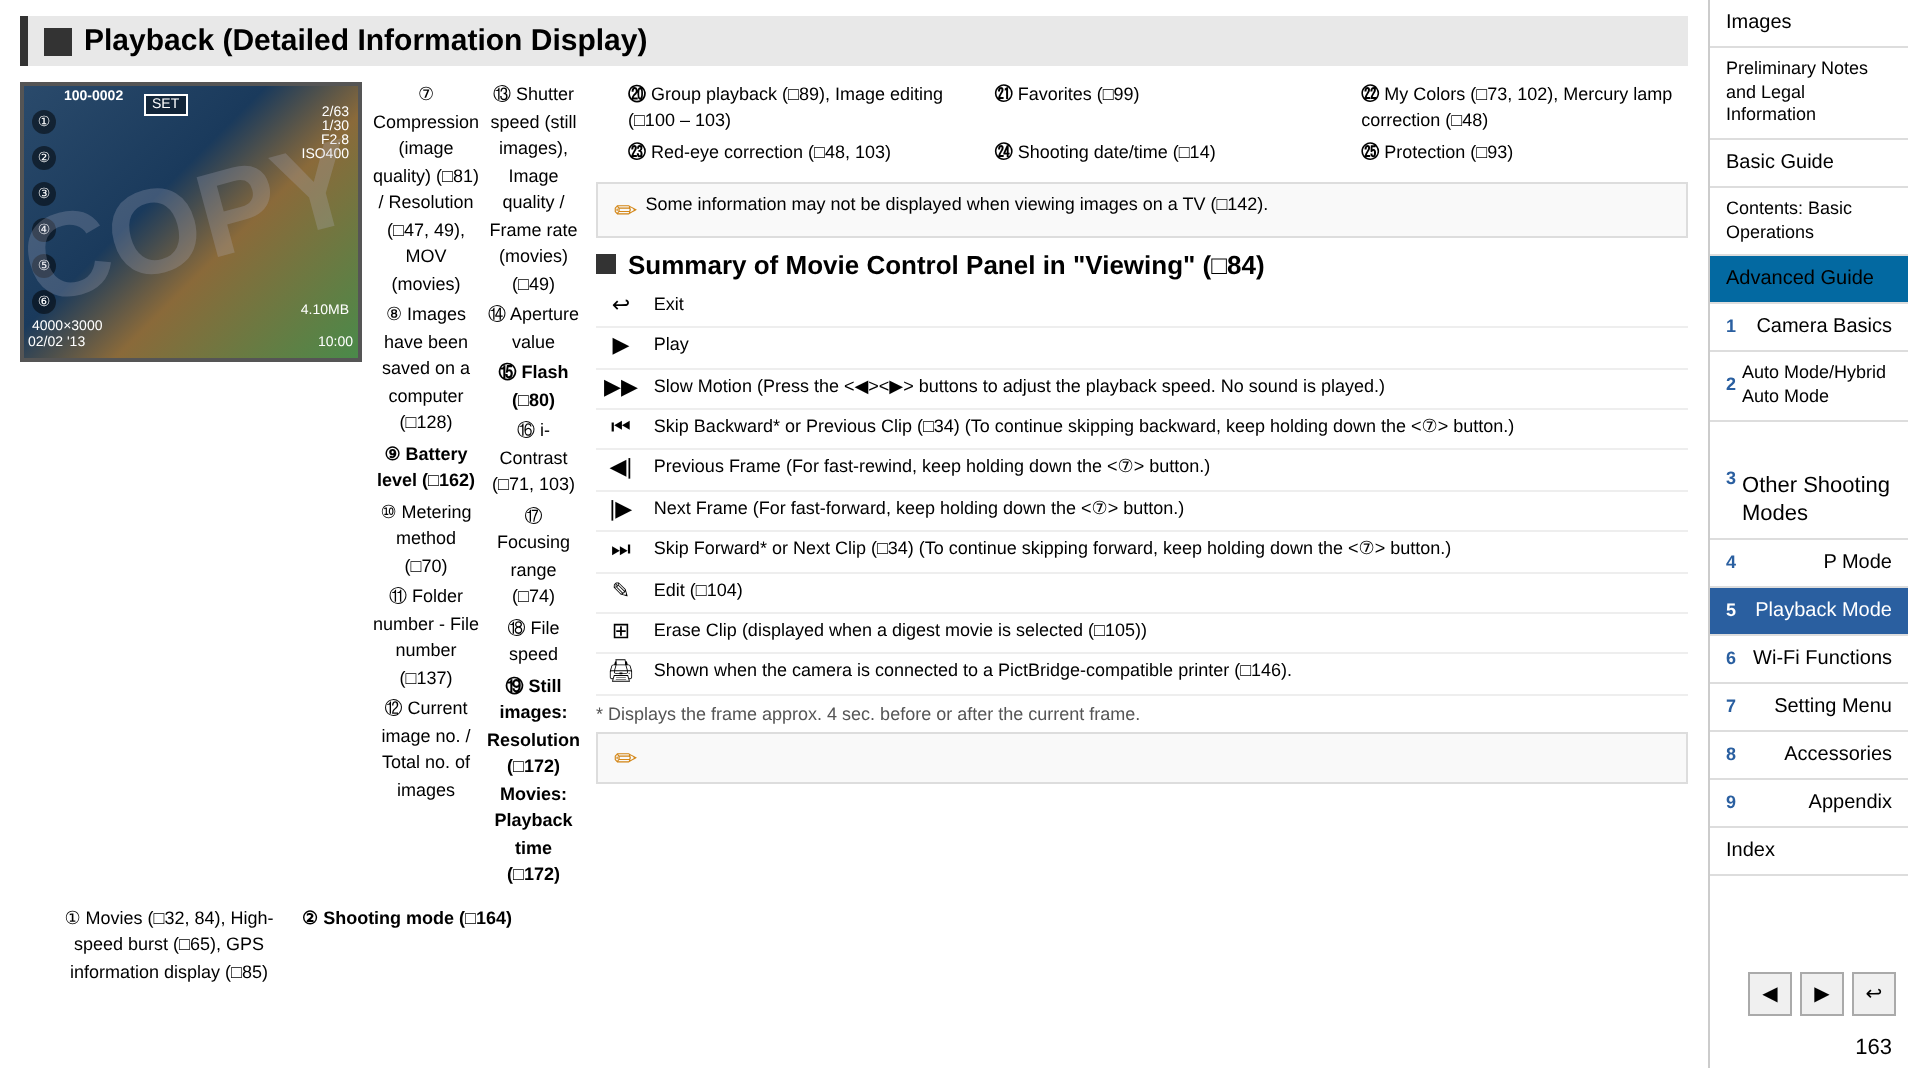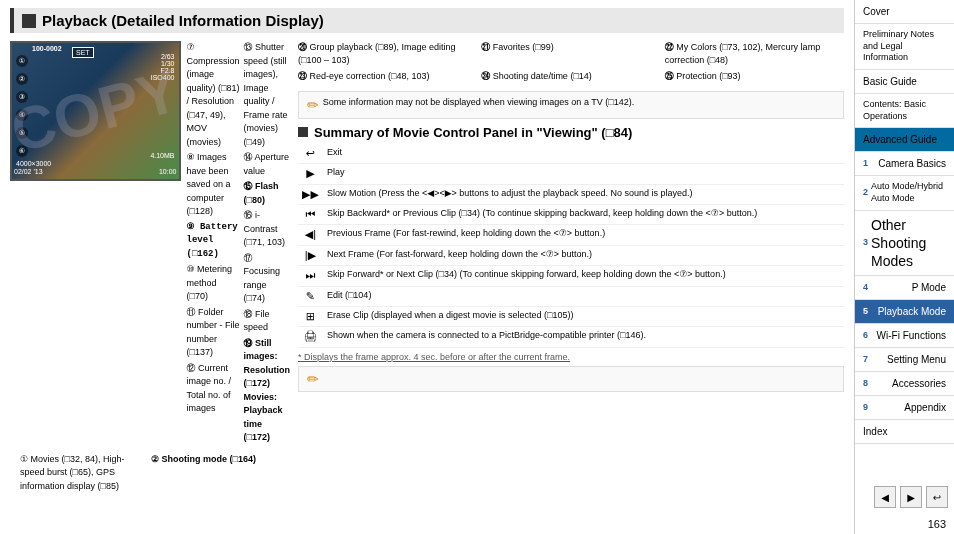--- a/index.html
+++ b/index.html
@@ -10,37 +10,37 @@
     .page-title { font-size: 15px; font-weight: bold; color: #000; background: #e8e8e8; padding: 4px 8px; margin-bottom: 8px; border-left: 4px solid #333; display: flex; align-items: center; gap: 6px; }
     .page-title-icon { width: 14px; height: 14px; background: #333; display: inline-block; }
 
     .content-area { display: flex; gap: 8px; }
 
     .left-section { width: 280px; flex-shrink: 0; }
     .camera-display { width: 200px; height: 140px; background: #1a1a2e; border: 2px solid #555; position: relative; margin-bottom: 8px; }
     .camera-img-placeholder { width: 100%; height: 100%; background: linear-gradient(135deg, #2a4a6b 0%, #1a3a5c 40%, #8a6a3a 60%, #4a8a4a 100%); position: relative; overflow: hidden; }
 
     .numbered-list { font-size: 9.5px; line-height: 1.5; }
-    .num-item { display: flex; gap: 3px; margin-bottom: 2px; }
+    .num-item { display: flex; gap: 3px; margin-bottom: 2px; text-align: center; }
 
     .middle-section { flex: 1; font-size: 9.5px; }
     .group-items { display: grid; grid-template-columns: 1fr 1fr 1fr; gap: 4px; margin-bottom: 8px; font-size: 9px; }
-    .group-item { line-height: 1.4; }
+    .group-item { line-height: 1.4; margin-left: 16px; }
 
     .note-box { background: #f9f9f9; border: 1px solid #ddd; padding: 5px 8px; margin: 6px 0; font-size: 9px; display: flex; align-items: flex-start; gap: 4px; }
     .note-icon { color: #d4881a; font-size: 14px; flex-shrink: 0; }
 
     .section-title { font-size: 13px; font-weight: bold; margin: 6px 0 4px 0; display: flex; align-items: center; gap: 6px; }
     .section-icon { width: 10px; height: 10px; background: #333; display: inline-block; }
 
     .movie-table { width: 100%; border-collapse: collapse; font-size: 9px; }
     .movie-table tr { border-bottom: 1px solid #eee; }
     .movie-table td { padding: 2px 4px; vertical-align: top; line-height: 1.4; }
     .movie-table .icon-cell { width: 20px; text-align: center; font-size: 11px; }
-    .small-note { font-size: 9px; color: #555; margin-top: 4px; text-decoration: underline; }
+    .small-note { font-size: 9px; color: #555; margin-top: 4px; }
     .note2-box { background: #f9f9f9; border: 1px solid #ddd; padding: 4px 8px; margin-top: 4px; font-size: 9px; display: flex; align-items: flex-start; gap: 4px; }
 
     .right-sidebar { width: 100px; flex-shrink: 0; border-left: 1px solid #ccc; display: flex; flex-direction: column; }
     .sidebar-item { padding: 5px 8px; font-size: 10px; border-bottom: 1px solid #ddd; cursor: pointer; display: flex; align-items: center; justify-content: space-between; line-height: 1.3; }
     .sidebar-item.active { background: #2a5fa0; color: #fff; }
     .sidebar-item.highlighted { background: #0369a1; }
     .sidebar-item .num { font-size: 9px; color: #2a5fa0; font-weight: bold; margin-right: 3px; }
     .sidebar-item.active .num { color: #fff; }
 
     .sidebar-nav { display: flex; justify-content: flex-end; padding: 6px; gap: 4px; margin-top: auto; }
@@ -95,21 +95,21 @@
         <div style="display:flex;gap:4px;flex:1;">
           <div>
             <div class="numbered-list">
               <div class="num-item">
                   <span style="font-size:9px;">⑦ Compression (image quality) (□81) / Resolution (□47, 49), MOV (movies)</span>
                 </div>
               <div class="num-item">
                   <span style="font-size:9px;">⑧ Images have been saved on a computer (□128)</span>
                 </div>
               <div class="num-item">
-                  <span style="font-size:9px; font-weight:bold;font-family:Liberation Mono, monospace;">⑨ Battery level (□162)</span>
+                  <span style="font-size:9px; font-weight:bold;">⑨ Battery level (□162)</span>
                 </div>
               <div class="num-item">
                   <span style="font-size:9px;">⑩ Metering method (□70)</span>
                 </div>
               <div class="num-item">
                   <span style="font-size:9px;">⑪ Folder number - File number (□137)</span>
                 </div>
               <div class="num-item">
                   <span style="font-size:9px;">⑫ Current image no. / Total no. of images</span>
                 </div>
@@ -224,21 +224,21 @@
 
       <div class="note2-box">
         <span class="note-icon">✏</span>
       </div>
     </div>
   </div>
 </div>
 
 <div class="right-sidebar">
   <div class="sidebar-item">
-      <span>Cover</span>
+      <span>Images</span>
     </div>
   <div class="sidebar-item">
       <span style="font-size:9px;">Preliminary Notes and Legal Information</span>
     </div>
   <div class="sidebar-item">
       <span>Basic Guide</span>
     </div>
   <div class="sidebar-item">
       <span style="font-size:9px;">Contents: Basic Operations</span>
     </div>
@@ -248,21 +248,21 @@
   <div class="sidebar-item">
       <span class="num">1</span>
       <span>Camera Basics</span>
     </div>
   <div class="sidebar-item">
       <span class="num">2</span>
       <span style="font-size:9px;">Auto Mode/Hybrid Auto Mode</span>
     </div>
   <div class="sidebar-item">
       <span class="num">3</span>
-      <span style="font-size:14px;">Other Shooting Modes</span>
+      <span style="font-size:11px;margin-top:20px;">Other Shooting Modes</span>
     </div>
   <div class="sidebar-item">
       <span class="num">4</span>
       <span>P Mode</span>
     </div>
   <div class="sidebar-item active">
       <span class="num">5</span>
       <span>Playback Mode</span>
     </div>
   <div class="sidebar-item">

